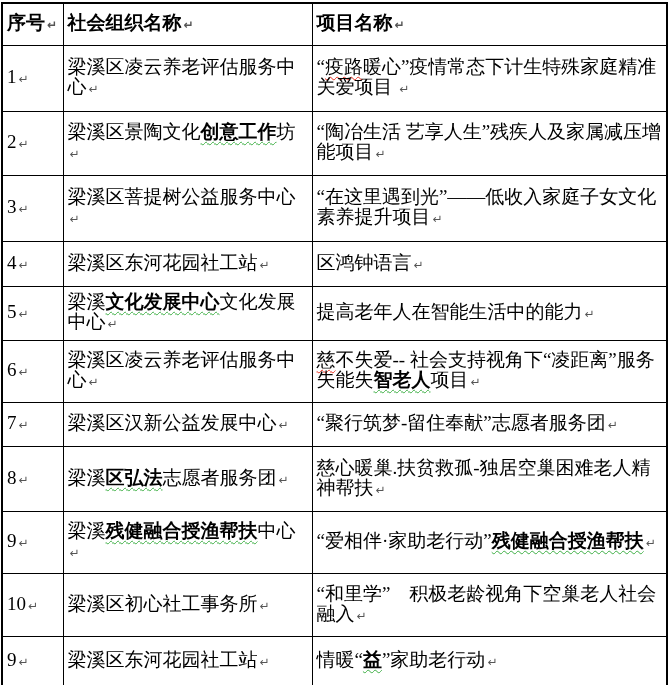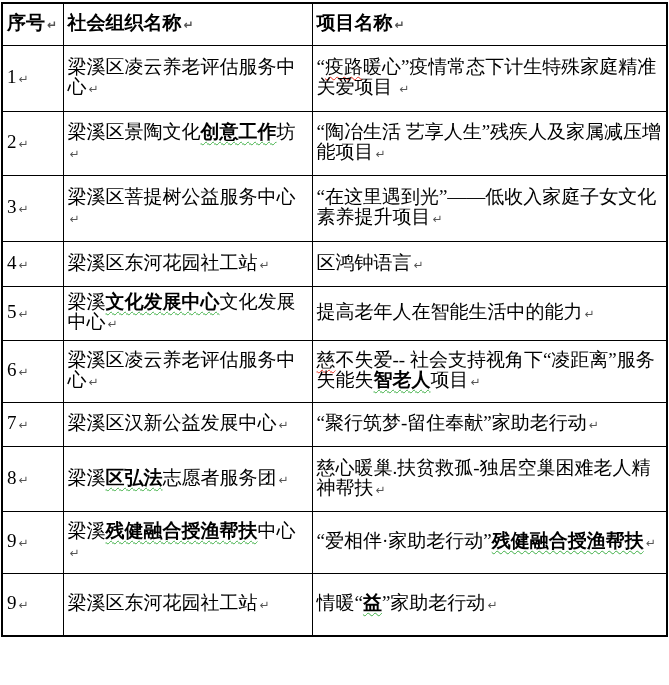--- a/index.html
+++ b/index.html
@@ -124,32 +124,37 @@
           <td><span>提高老年人在智能生活中的能力</span><span class="pmark">↵</span></td>
         </tr>
         <tr>
           <td><span>6</span><span class="pmark">↵</span></td>
           <td><span>梁溪区凌云养老评估服务中心</span><span class="pmark">↵</span></td>
           <td><span class="u-red">慈</span><span>不失爱-- 社会支持视角下“凌距离”服务失能失</span><span class="u-green">智老人</span><span>项目</span><span class="pmark">↵</span></td>
         </tr>
         <tr>
           <td><span>7</span><span class="pmark">↵</span></td>
           <td><span>梁溪区汉新公益发展中心</span><span class="pmark">↵</span></td>
-          <td><span>“聚行筑梦-留住奉献”家助老行动</span><span class="pmark">↵</span></td>
+          <td><span>“聚行筑梦-留住奉献”志愿者服务团</span><span class="pmark">↵</span></td>
         </tr>
         <tr>
           <td><span>8</span><span class="pmark">↵</span></td>
           <td><span>梁溪</span><span class="u-green">区弘法</span><span>志愿者服务团</span><span class="pmark">↵</span></td>
           <td><span>慈心暖巢.扶贫救孤-独居空巢困难老人精神帮扶</span><span class="pmark">↵</span></td>
         </tr>
         <tr>
           <td><span>9</span><span class="pmark">↵</span></td>
           <td><span>梁溪</span><span class="u-green">残健融合授渔帮扶</span><span>中心</span><span class="pmark">↵</span></td>
           <td><span>“爱相伴·家助老行动”</span><span class="u-green">残健融合授渔帮扶</span><span class="pmark">↵</span></td>
         </tr>
         <tr>
+          <td><span>10</span><span class="pmark">↵</span></td>
+          <td><span>梁溪区初心社工事务所</span><span class="pmark">↵</span></td>
+          <td><span>“和里学”　积极老龄视角下空巢老人社会融入</span><span class="pmark">↵</span></td>
+        </tr>
+        <tr>
           <td><span>9</span><span class="pmark">↵</span></td>
           <td><span>梁溪区东河花园社工站</span><span class="pmark">↵</span></td>
           <td><span>情暖“</span><span class="u-green">益</span><span>”家助老行动</span><span class="pmark">↵</span></td>
         </tr>
       </tbody>
   </table>
 </div>
 
 </body></html>

